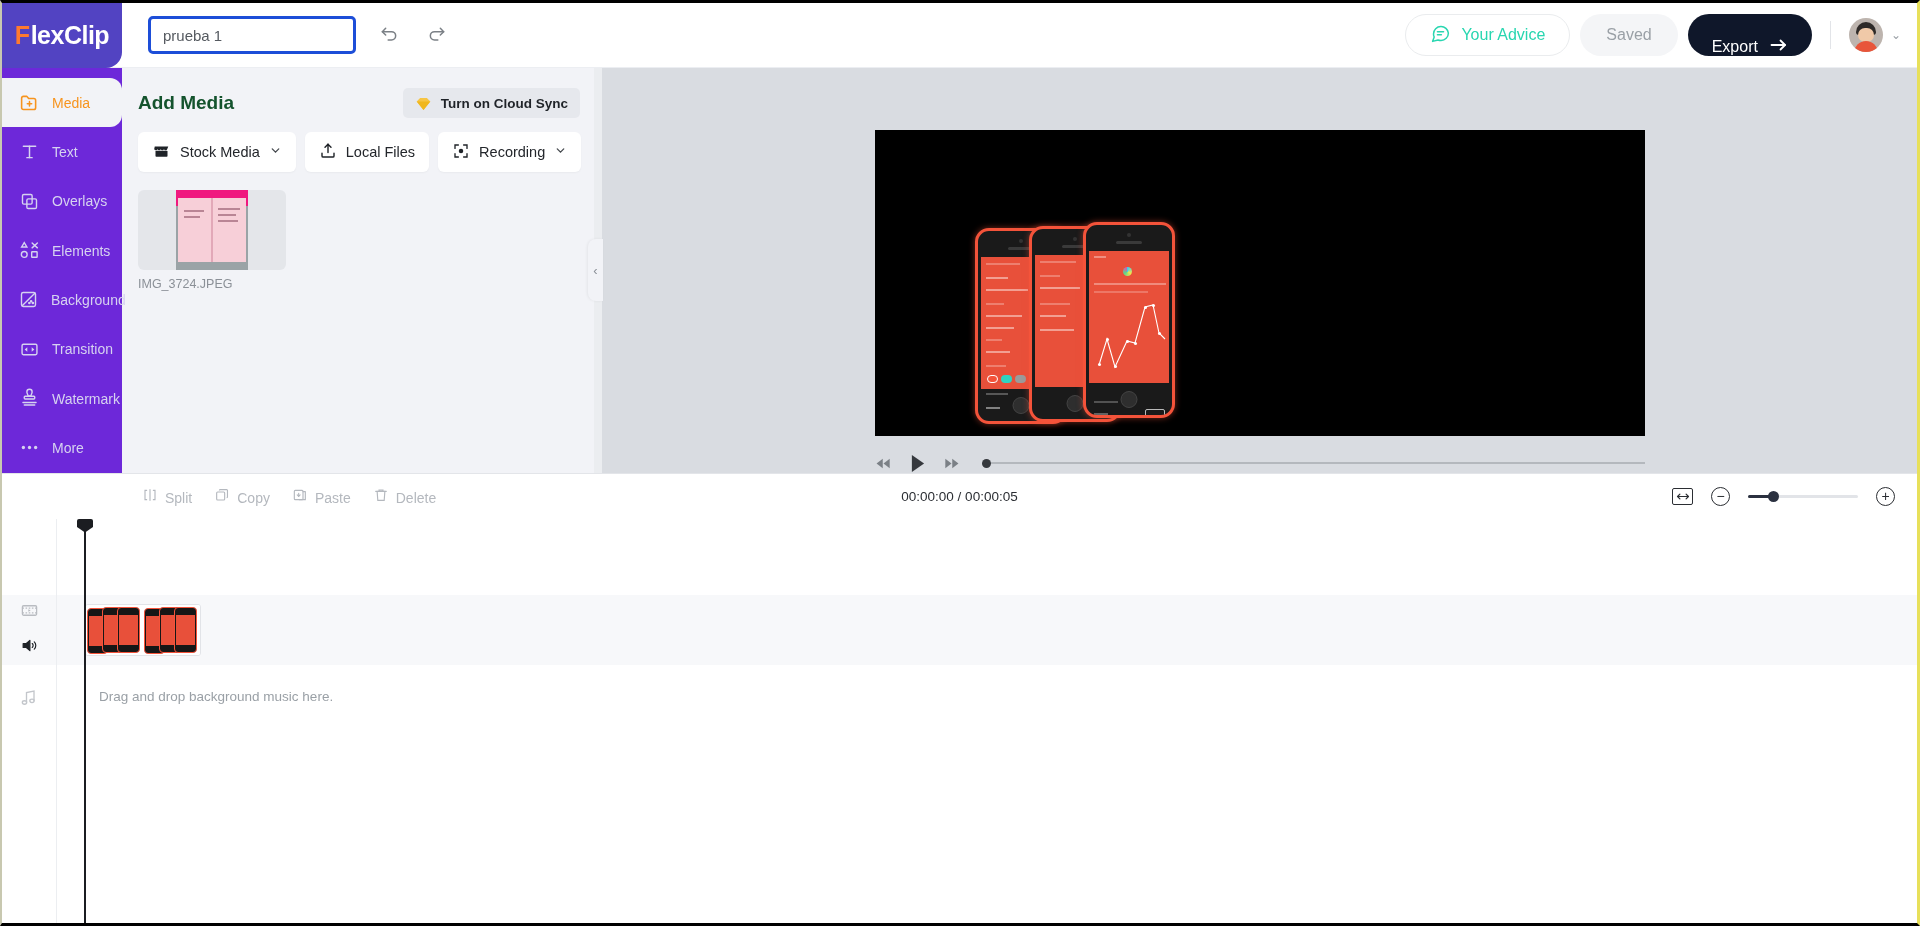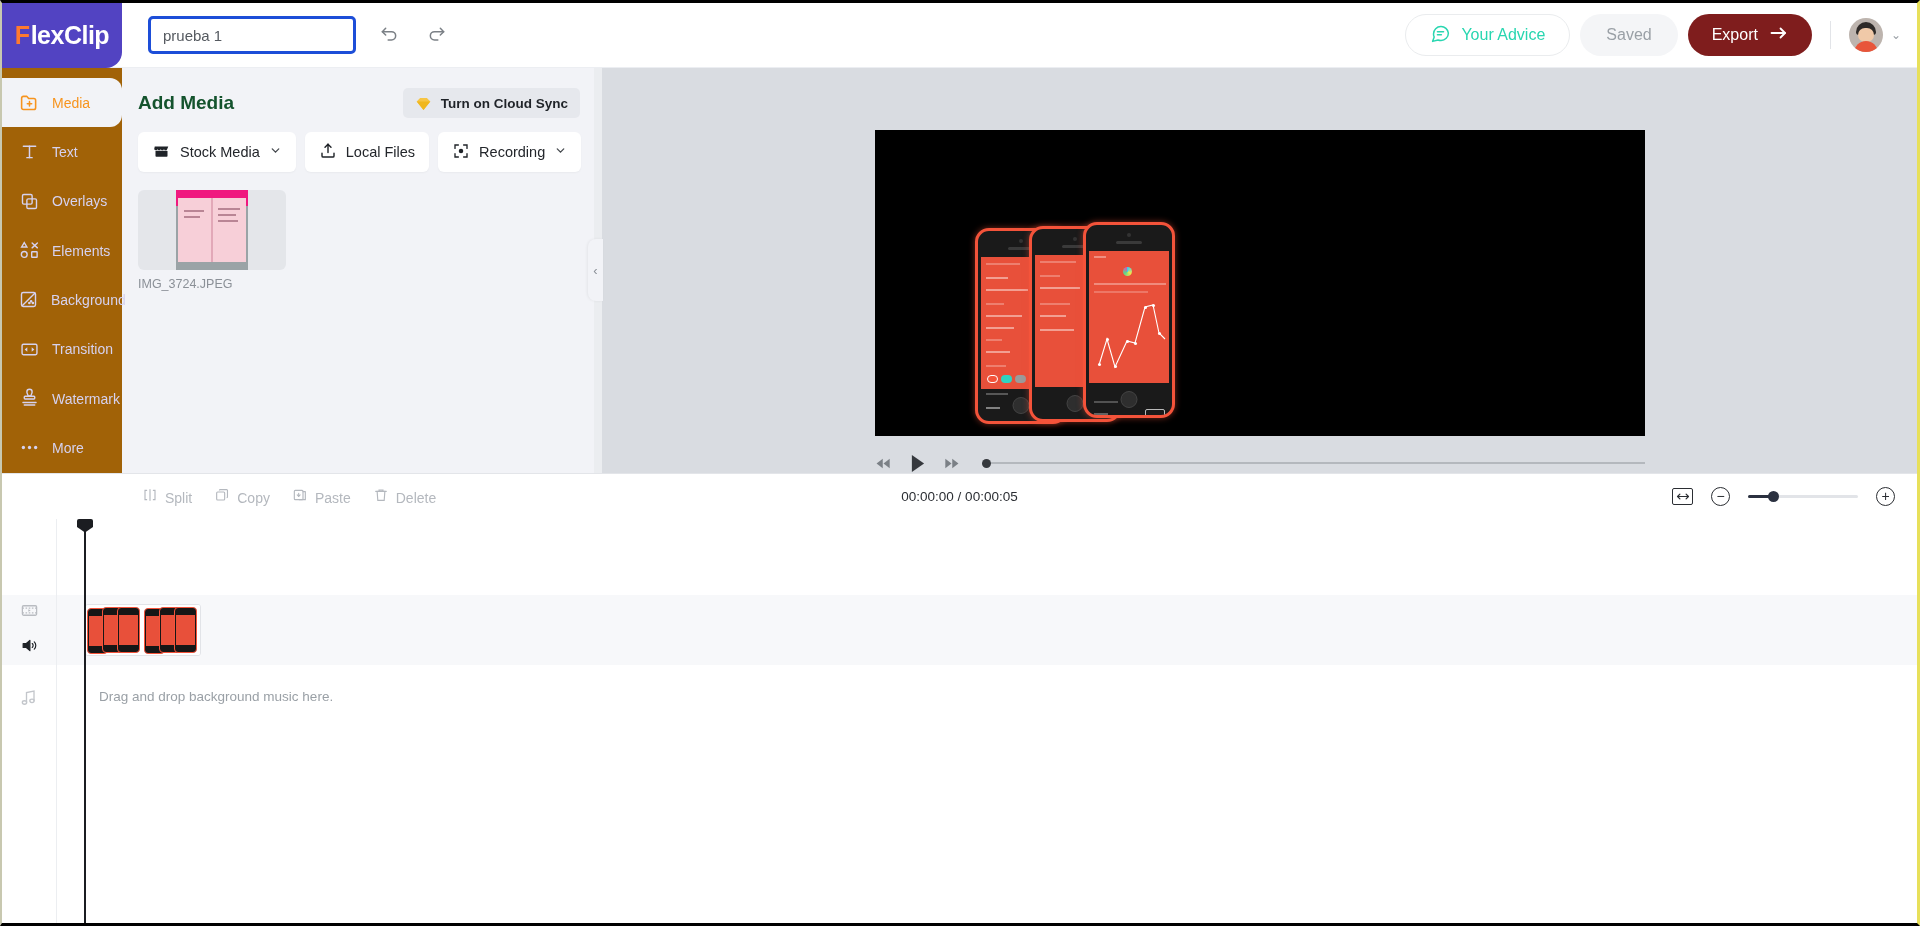--- a/index.html
+++ b/index.html
@@ -68,22 +68,22 @@
     color: #28d6b0; font-size: 16px;
   }
   .saved-btn {
     height: 42px; padding: 0 26px;
     display: flex; align-items: center; justify-content: center;
     border-radius: 21px; background: #f4f5f7;
     color: #9aa0a6; font-size: 16px; cursor: pointer;
   }
   .export-btn {
     height: 42px; padding: 0 24px;
-    display: flex; align-items: center; gap: 12px;
-    border-radius: 21px; background: #7f1d1d;
+    display: flex; align-items: flex-end; gap: 12px;
+    border-radius: 21px; background: #0f172a;
     color: #ffffff; font-size: 16px; cursor: pointer;
   }
   .divider-v { width: 1px; height: 28px; background: #e2e4e8; margin: 0 8px; }
   .avatar-wrap { display: flex; align-items: center; gap: 8px; cursor: pointer; }
   .avatar {
     width: 34px; height: 34px; border-radius: 50%;
     background: #bdb4ae; overflow: hidden; position: relative;
   }
   .avatar .hair { position: absolute; left: 7px; top: 4px; width: 20px; height: 13px;
     background: #2e2a28; border-radius: 10px 10px 3px 3px; }
@@ -92,21 +92,21 @@
   .avatar .body { position: absolute; left: 5px; top: 23px; width: 24px; height: 14px;
     background: #e8553a; border-radius: 12px 12px 0 0; }
   .caret { color: #9aa0a6; font-size: 12px; }
 
   
   .main { flex: 1; display: flex; min-height: 0; }
 
   
   .sidebar {
     width: 120px; min-width: 120px;
-    background: #a16207;
+    background: #6d28d9;
     padding-top: 10px;
     display: flex; flex-direction: column;
     position: relative; z-index: 3;
   }
   .nav-item {
     height: 60px; display: flex; align-items: center;
     padding-left: 16px; gap: 12px;
     color: #d6d2f0; font-size: 14px; cursor: pointer;
     position: relative;
   }

